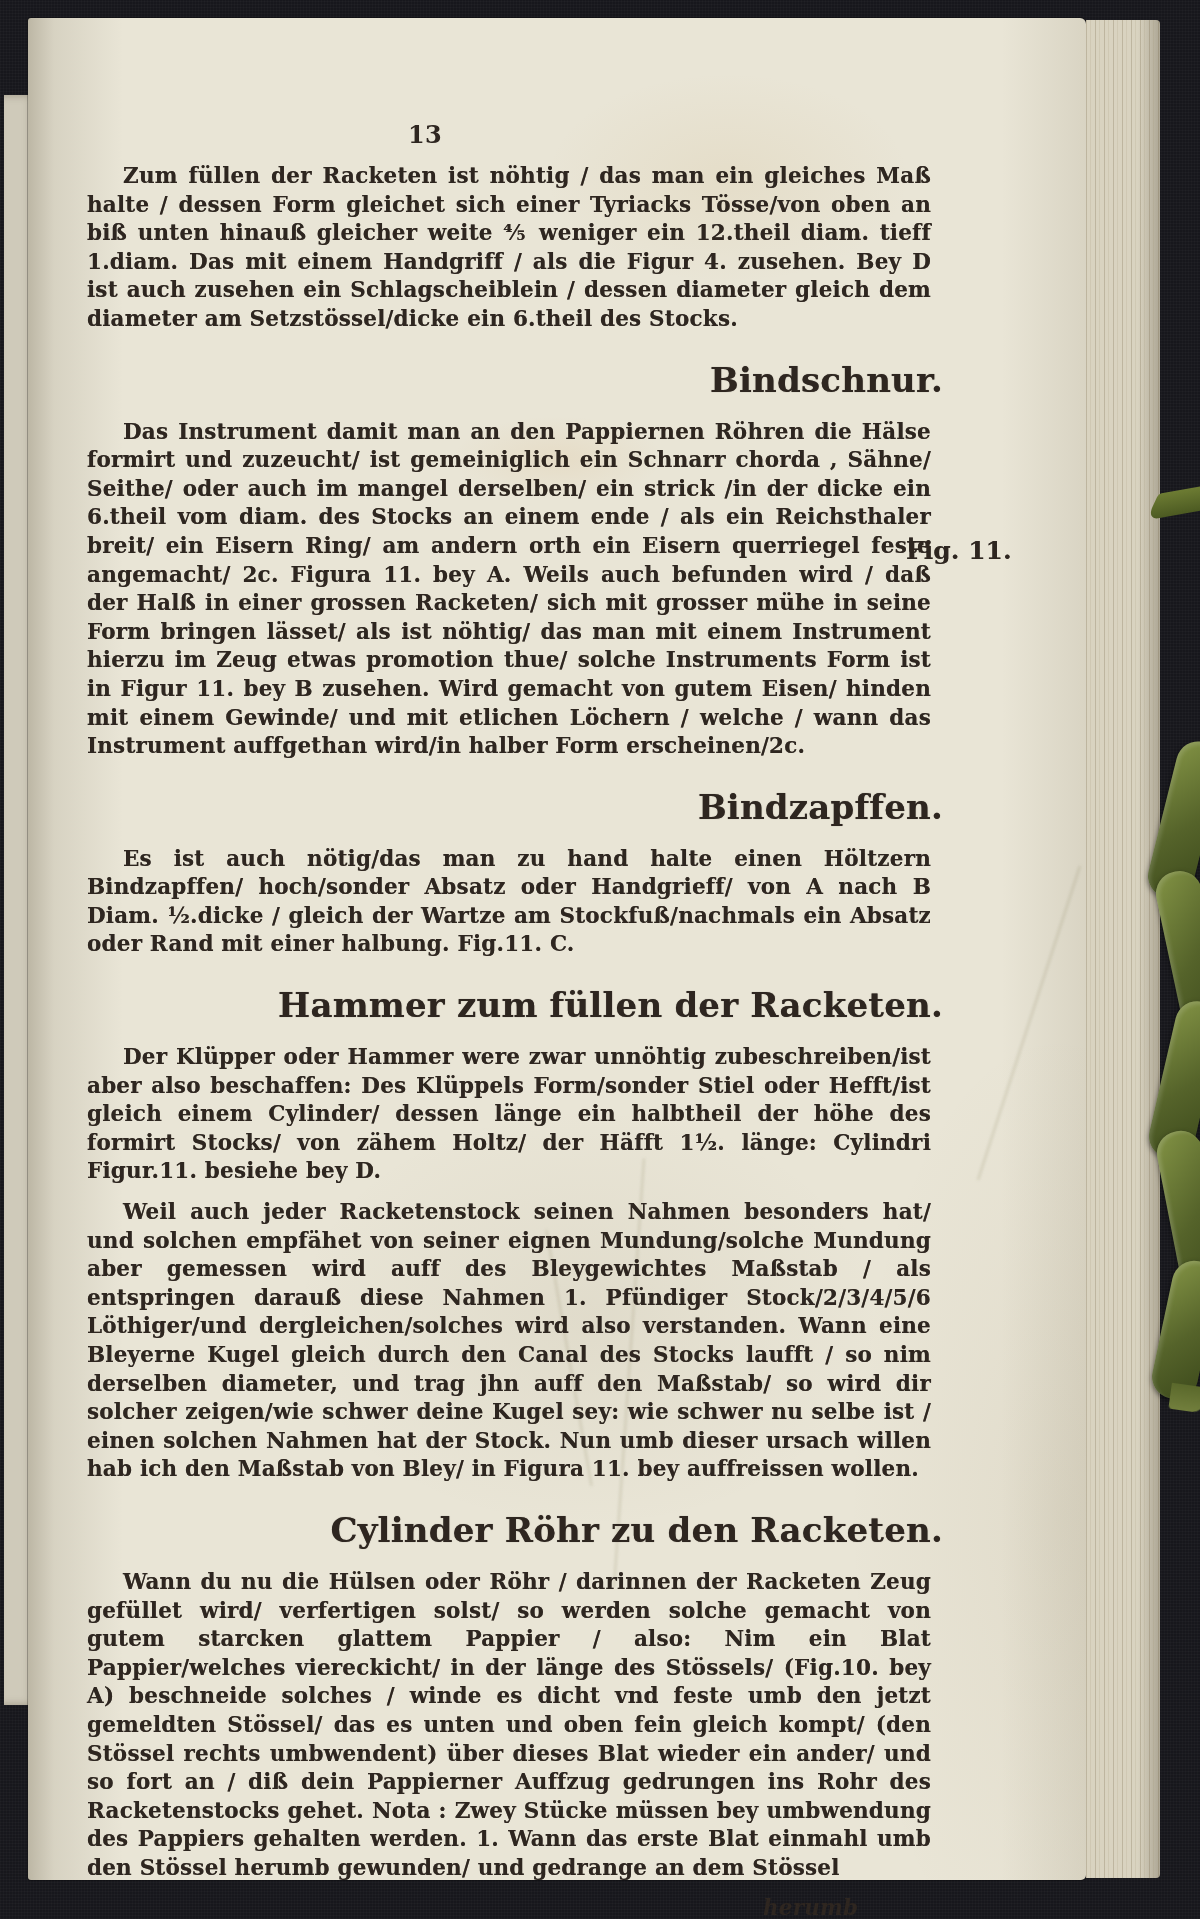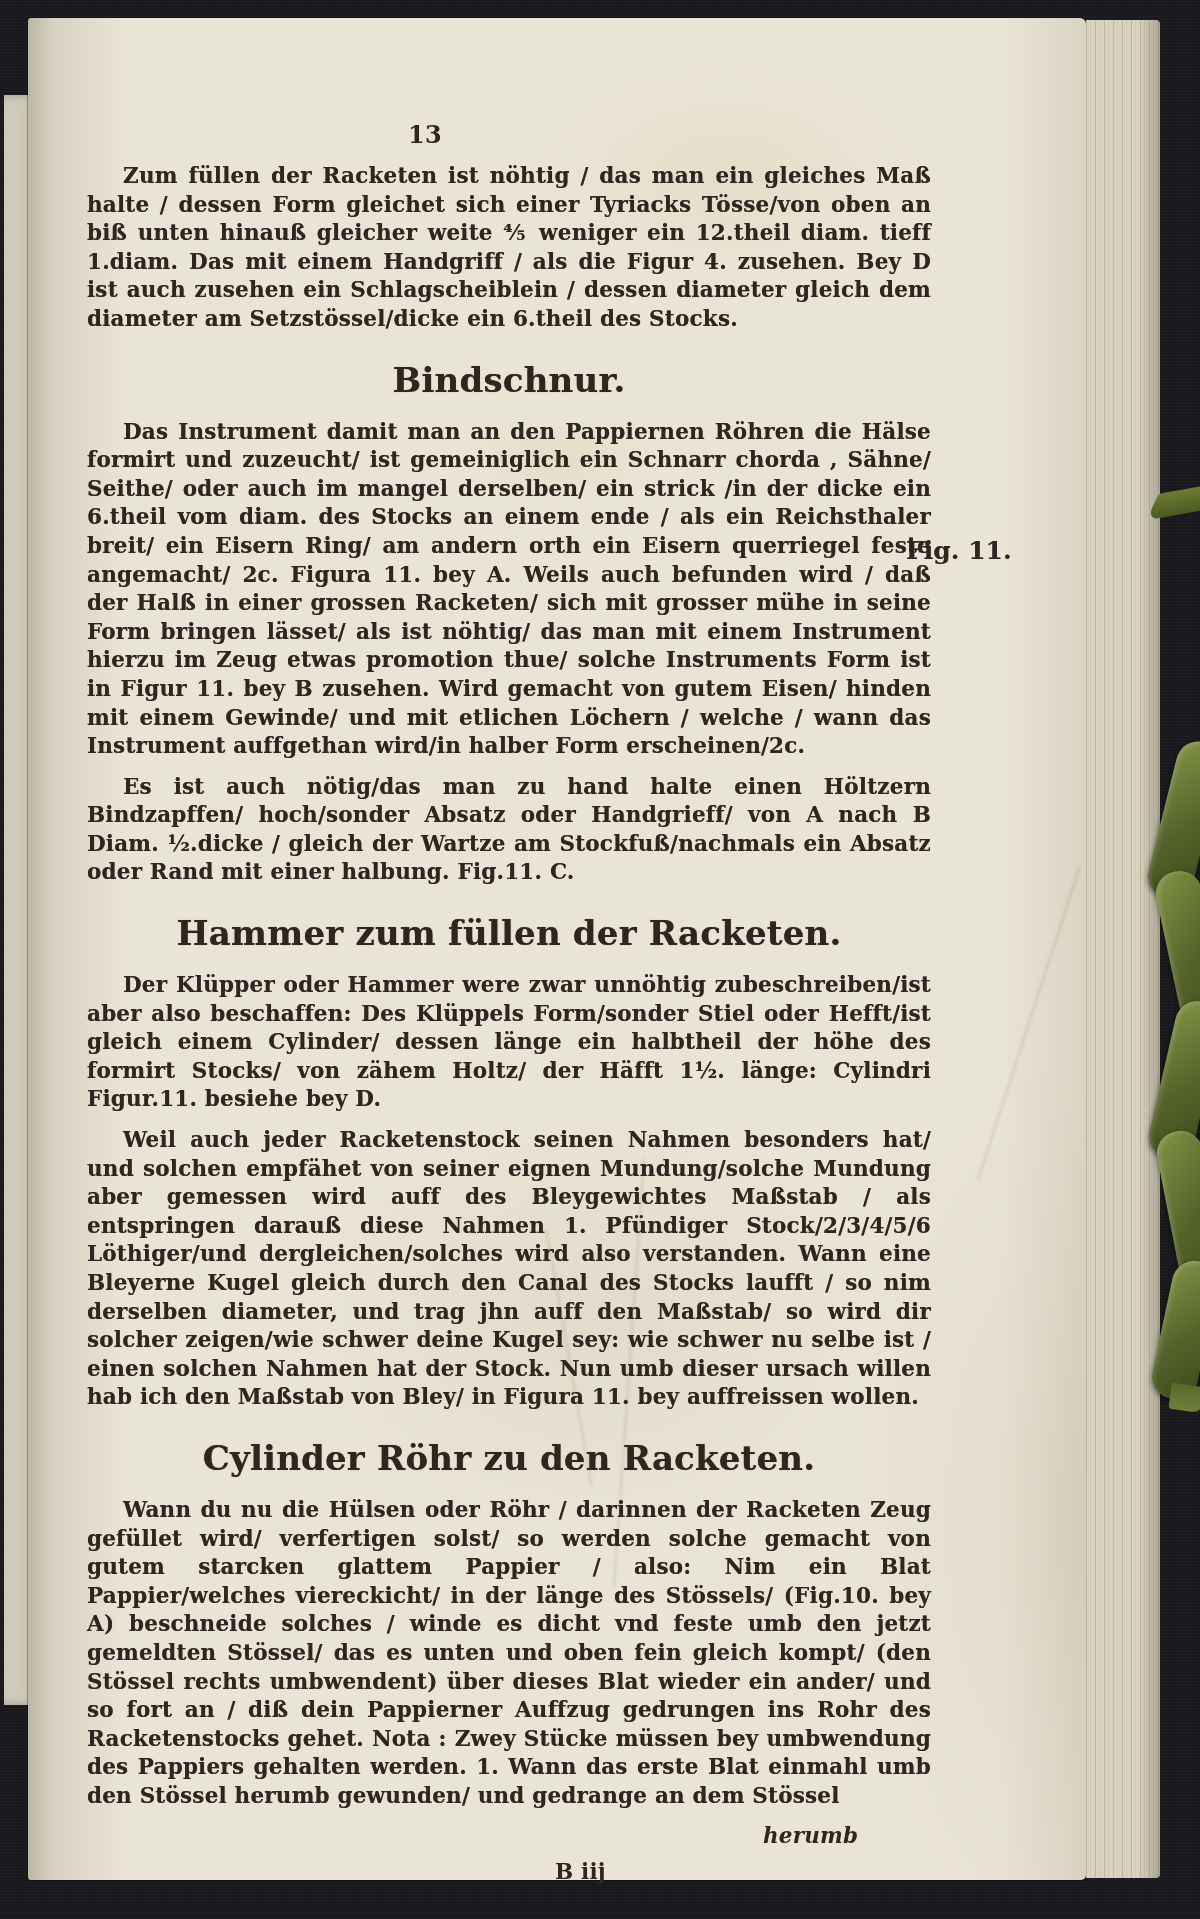--- a/index.html
+++ b/index.html
@@ -80,21 +80,21 @@
   }
   .page-number{
     width:700px;text-align:center;font-size:24px;line-height:30px;margin:0 0 8px 0;
   }
   .para{
     font-size:21.5px;line-height:28.6px;text-align:justify;margin:12px;
     text-shadow:0 0 0.5px rgba(46,38,32,0.6);
   }
   .indent{text-indent:36px;}
   .section-heading{
-    text-align:center;font-size:34px;line-height:40px;margin:26px 0 18px 0;
+    text-align:right;font-size:34px;line-height:40px;margin:26px 0 18px 0;
     text-shadow:0 0 0.7px rgba(46,38,32,0.7);
   }
   .margin-note{
     position:absolute;left:878px;top:518px;font-size:25px;font-weight:700;
     color:#2e2620;text-shadow:0 0 0.5px rgba(46,38,32,0.6);white-space:nowrap;
   }
   .sig-row{position:relative;height:34px;margin-top:2px;font-size:21.5px;}
   .sig-mark{position:absolute;left:480px;margin-top:36px;}
   .catchword{position:absolute;left:688px;font-style:italic;}
 </style>
@@ -114,20 +114,21 @@
 
     <div class="textflow">
 
       <div class="page-number">13</div>
 
       <p class="para indent">Zum füllen der Racketen ist nöhtig / das man ein gleiches Maß halte / dessen Form gleichet sich einer Tyriacks Tösse/von oben an biß unten hinauß gleicher weite ⅘ weniger ein 12.theil diam. tieff 1.diam. Das mit einem Handgriff / als die Figur 4. zusehen. Bey D ist auch zusehen ein Schlagscheiblein / dessen diameter gleich dem diameter am Setzstössel/dicke ein 6.theil des Stocks.</p>
 
       <div class="section-heading">Bindschnur.</div>
       <p class="para indent">Das Instrument damit man an den Pappiernen Röhren die Hälse formirt und zuzeucht/ ist gemeiniglich ein Schnarr chorda , Sähne/ Seithe/ oder auch im mangel derselben/ ein strick /in der dicke ein 6.theil vom diam. des Stocks an einem ende / als ein Reichsthaler breit/ ein Eisern Ring/ am andern orth ein Eisern querriegel feste angemacht/ 2c. Figura 11. bey A. Weils auch befunden wird / daß der Halß in einer grossen Racketen/ sich mit grosser mühe in seine Form bringen lässet/ als ist nöhtig/ das man mit einem Instrument hierzu im Zeug etwas promotion thue/ solche Instruments Form ist in Figur 11. bey B zusehen. Wird gemacht von gutem Eisen/ hinden mit einem Gewinde/ und mit etlichen Löchern / welche / wann das Instrument auffgethan wird/in halber Form erscheinen/2c.</p>
 
+      <div class="section-heading">Bindzapffen.</div>
       <p class="para indent">Es ist auch nötig/das man zu hand halte einen Höltzern Bindzapffen/ hoch/sonder Absatz oder Handgrieff/ von A nach B Diam. ½.dicke / gleich der Wartze am Stockfuß/nachmals ein Absatz oder Rand mit einer halbung. Fig.11. C.</p>
 
       <div class="section-heading">Hammer zum füllen der Racketen.</div>
       <p class="para indent">Der Klüpper oder Hammer were zwar unnöhtig zubeschreiben/ist aber also beschaffen: Des Klüppels Form/sonder Stiel oder Hefft/ist gleich einem Cylinder/ dessen länge ein halbtheil der höhe des formirt Stocks/ von zähem Holtz/ der Häfft 1½. länge: Cylindri Figur.11. besiehe bey D.</p>
       <p class="para indent">Weil auch jeder Racketenstock seinen Nahmen besonders hat/ und solchen empfähet von seiner eignen Mundung/solche Mundung aber gemessen wird auff des Bleygewichtes Maßstab / als entspringen darauß diese Nahmen 1. Pfündiger Stock/2/3/4/5/6 Löthiger/und dergleichen/solches wird also verstanden. Wann eine Bleyerne Kugel gleich durch den Canal des Stocks laufft / so nim derselben diameter, und trag jhn auff den Maßstab/ so wird dir solcher zeigen/wie schwer deine Kugel sey: wie schwer nu selbe ist / einen solchen Nahmen hat der Stock. Nun umb dieser ursach willen hab ich den Maßstab von Bley/ in Figura 11. bey auffreissen wollen.</p>
 
       <div class="section-heading">Cylinder Röhr zu den Racketen.</div>
       <p class="para indent">Wann du nu die Hülsen oder Röhr / darinnen der Racketen Zeug gefüllet wird/ verfertigen solst/ so werden solche gemacht von gutem starcken glattem Pappier / also: Nim ein Blat Pappier/welches viereckicht/ in der länge des Stössels/ (Fig.10. bey A) beschneide solches / winde es dicht vnd feste umb den jetzt gemeldten Stössel/ das es unten und oben fein gleich kompt/ (den Stössel rechts umbwendent) über dieses Blat wieder ein ander/ und so fort an / diß dein Pappierner Auffzug gedrungen ins Rohr des Racketenstocks gehet. Nota : Zwey Stücke müssen bey umbwendung des Pappiers gehalten werden. 1. Wann das erste Blat einmahl umb den Stössel herumb gewunden/ und gedrange an dem Stössel</p>
 
       <div class="sig-row">

